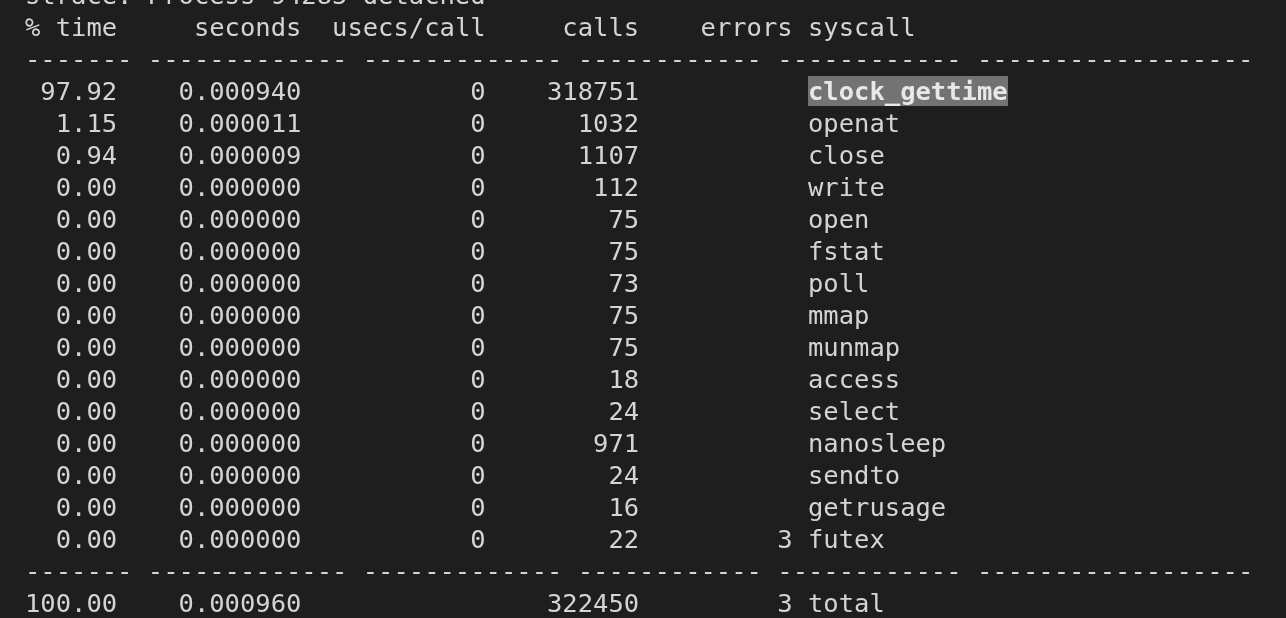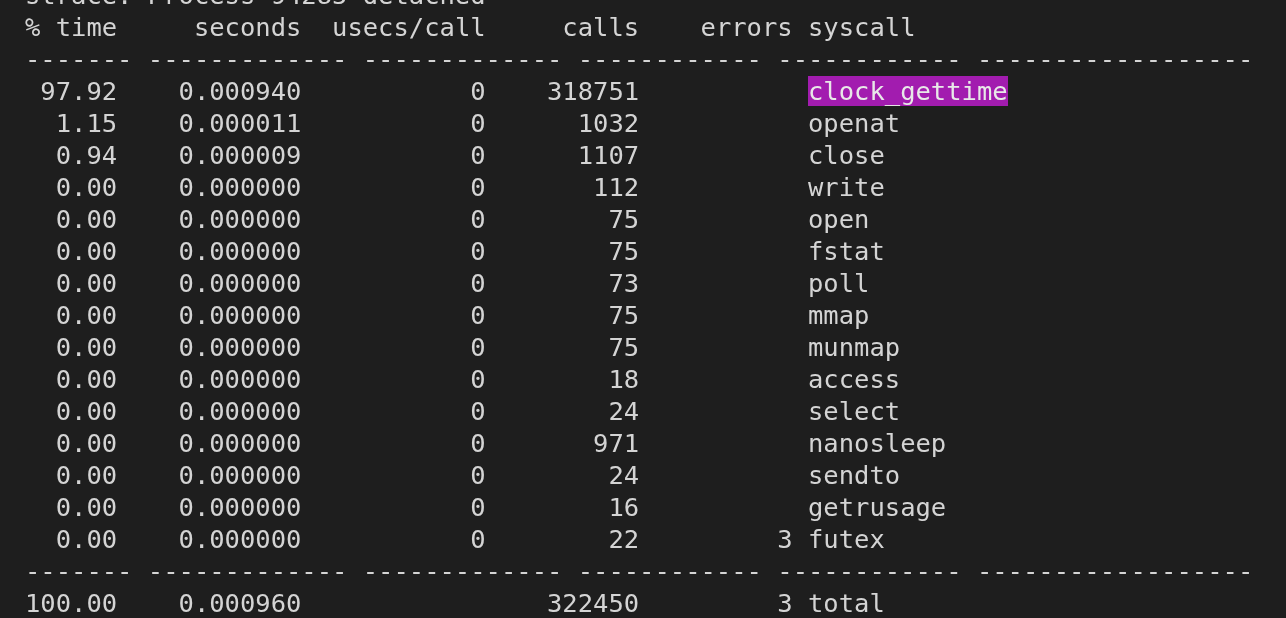--- a/index.html
+++ b/index.html
@@ -41,22 +41,23 @@
   }
   .tty-line {
     display: block;
     height: 32px;
     white-space: pre;
   }
   .scrolled-off {
     color: #d4d4d4;
   }
   .sel {
-    background: #a21caf;
+    background: #737373;
     color: #e8e8e8;
+    font-weight: bold;
   }
   .rule {
     color: #d4d4d4;
   }
 </style>
 </head>
 <body>
 
 <div id="terminal">
   <pre class="tty" id="tty"><span class="tty-line"><span class="scrolled-off">strace: Process 94285 detached</span></span><span class="tty-line"><span>% time</span><span>     seconds</span><span>  usecs/call</span><span>     calls</span><span>    errors</span><span> </span><span>syscall</span></span><span class="tty-line"><span class="rule">-------</span><span class="rule"> -------------</span><span class="rule"> -------------</span><span class="rule"> ------------</span><span class="rule"> ------------</span><span> </span><span class="rule">------------------</span></span><span class="tty-line"><span> 97.92</span><span>    0.000940</span><span>           0</span><span>    318751</span><span>          </span><span> </span><span class="sel">clock_gettime</span></span><span class="tty-line"><span>  1.15</span><span>    0.000011</span><span>           0</span><span>      1032</span><span>          </span><span> </span><span>openat</span></span><span class="tty-line"><span>  0.94</span><span>    0.000009</span><span>           0</span><span>      1107</span><span>          </span><span> </span><span>close</span></span><span class="tty-line"><span>  0.00</span><span>    0.000000</span><span>           0</span><span>       112</span><span>          </span><span> </span><span>write</span></span><span class="tty-line"><span>  0.00</span><span>    0.000000</span><span>           0</span><span>        75</span><span>          </span><span> </span><span>open</span></span><span class="tty-line"><span>  0.00</span><span>    0.000000</span><span>           0</span><span>        75</span><span>          </span><span> </span><span>fstat</span></span><span class="tty-line"><span>  0.00</span><span>    0.000000</span><span>           0</span><span>        73</span><span>          </span><span> </span><span>poll</span></span><span class="tty-line"><span>  0.00</span><span>    0.000000</span><span>           0</span><span>        75</span><span>          </span><span> </span><span>mmap</span></span><span class="tty-line"><span>  0.00</span><span>    0.000000</span><span>           0</span><span>        75</span><span>          </span><span> </span><span>munmap</span></span><span class="tty-line"><span>  0.00</span><span>    0.000000</span><span>           0</span><span>        18</span><span>          </span><span> </span><span>access</span></span><span class="tty-line"><span>  0.00</span><span>    0.000000</span><span>           0</span><span>        24</span><span>          </span><span> </span><span>select</span></span><span class="tty-line"><span>  0.00</span><span>    0.000000</span><span>           0</span><span>       971</span><span>          </span><span> </span><span>nanosleep</span></span><span class="tty-line"><span>  0.00</span><span>    0.000000</span><span>           0</span><span>        24</span><span>          </span><span> </span><span>sendto</span></span><span class="tty-line"><span>  0.00</span><span>    0.000000</span><span>           0</span><span>        16</span><span>          </span><span> </span><span>getrusage</span></span><span class="tty-line"><span>  0.00</span><span>    0.000000</span><span>           0</span><span>        22</span><span>         3</span><span> </span><span>futex</span></span><span class="tty-line"><span class="rule">-------</span><span class="rule"> -------------</span><span class="rule"> -------------</span><span class="rule"> ------------</span><span class="rule"> ------------</span><span> </span><span class="rule">------------------</span></span><span class="tty-line"><span>100.00</span><span>    0.000960</span><span>            </span><span>    322450</span><span>         3</span><span> </span><span>total</span></span></pre>

